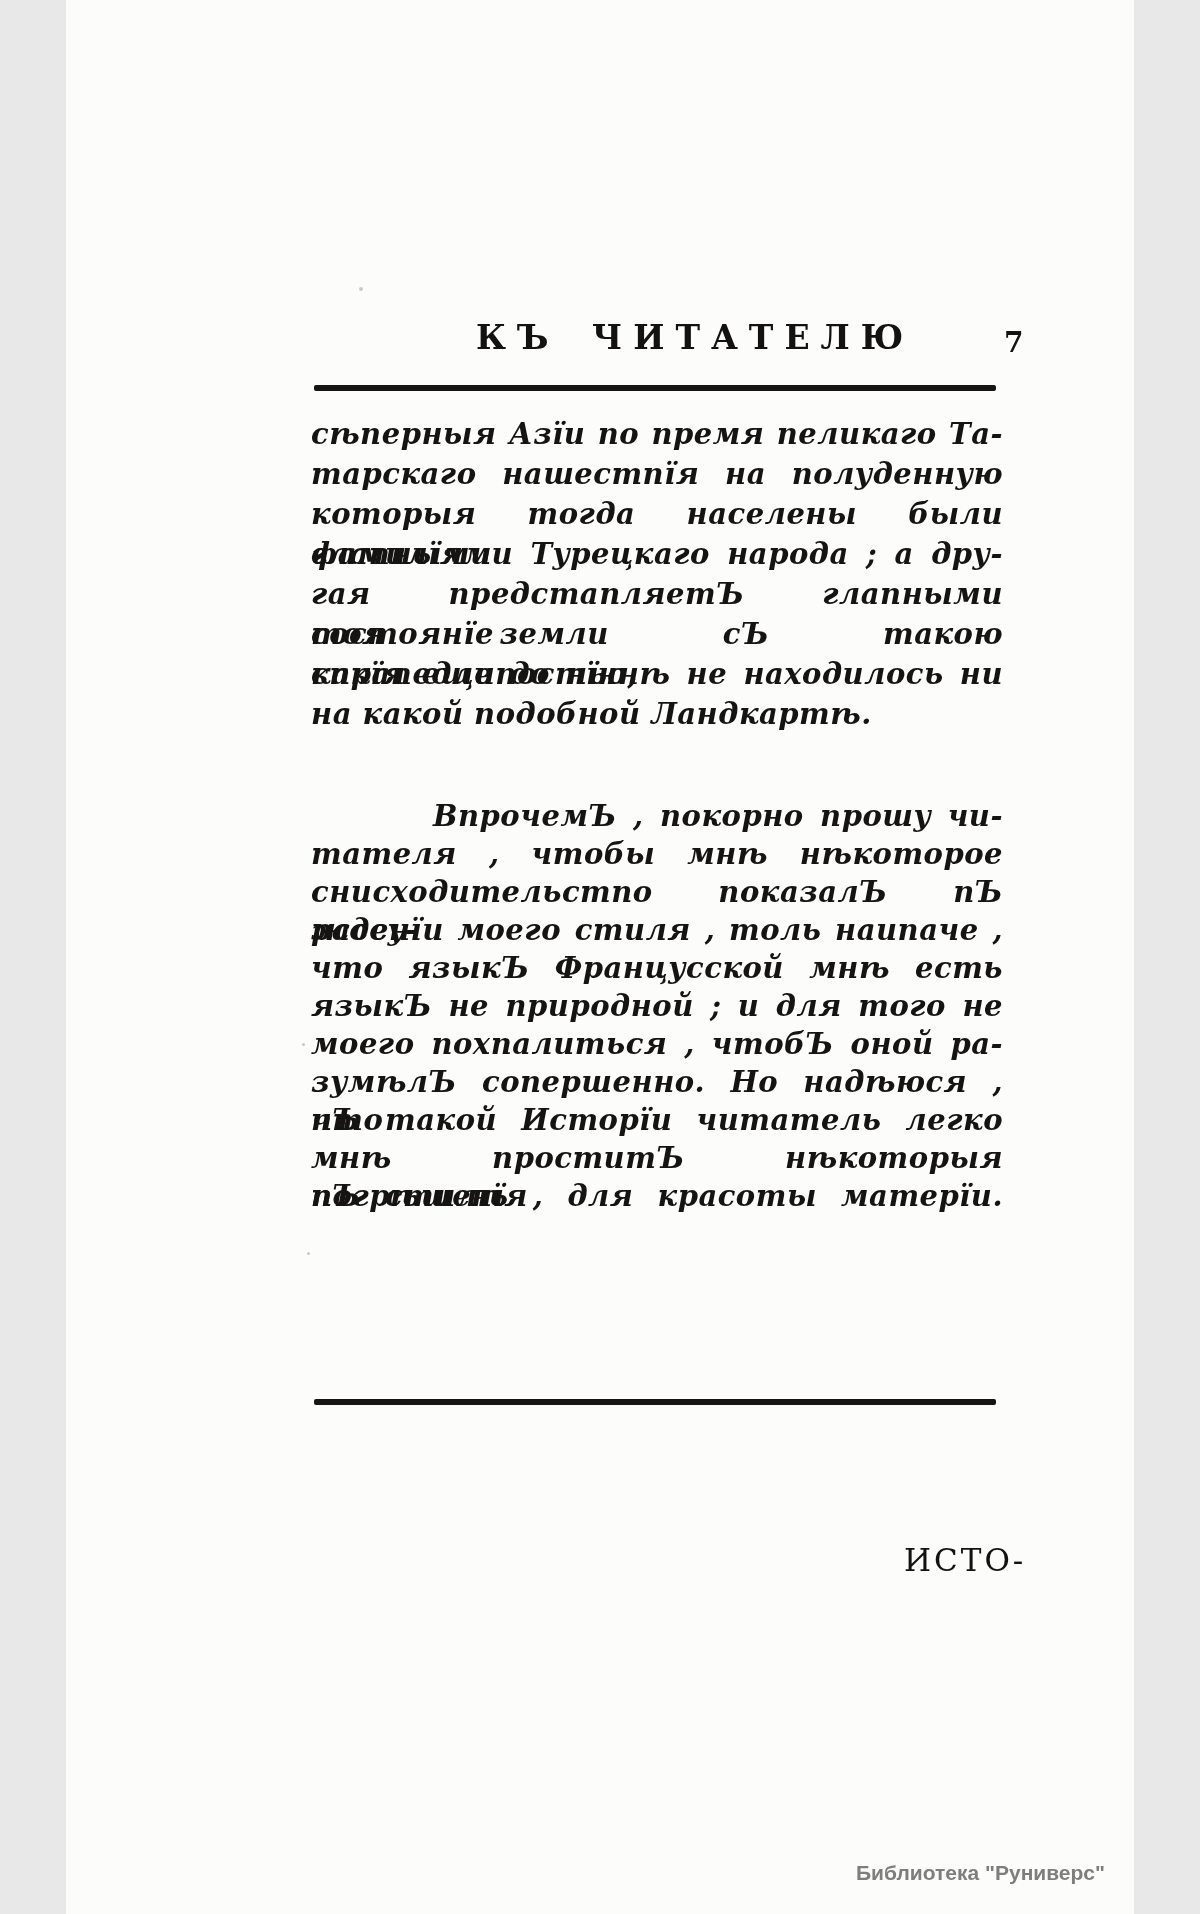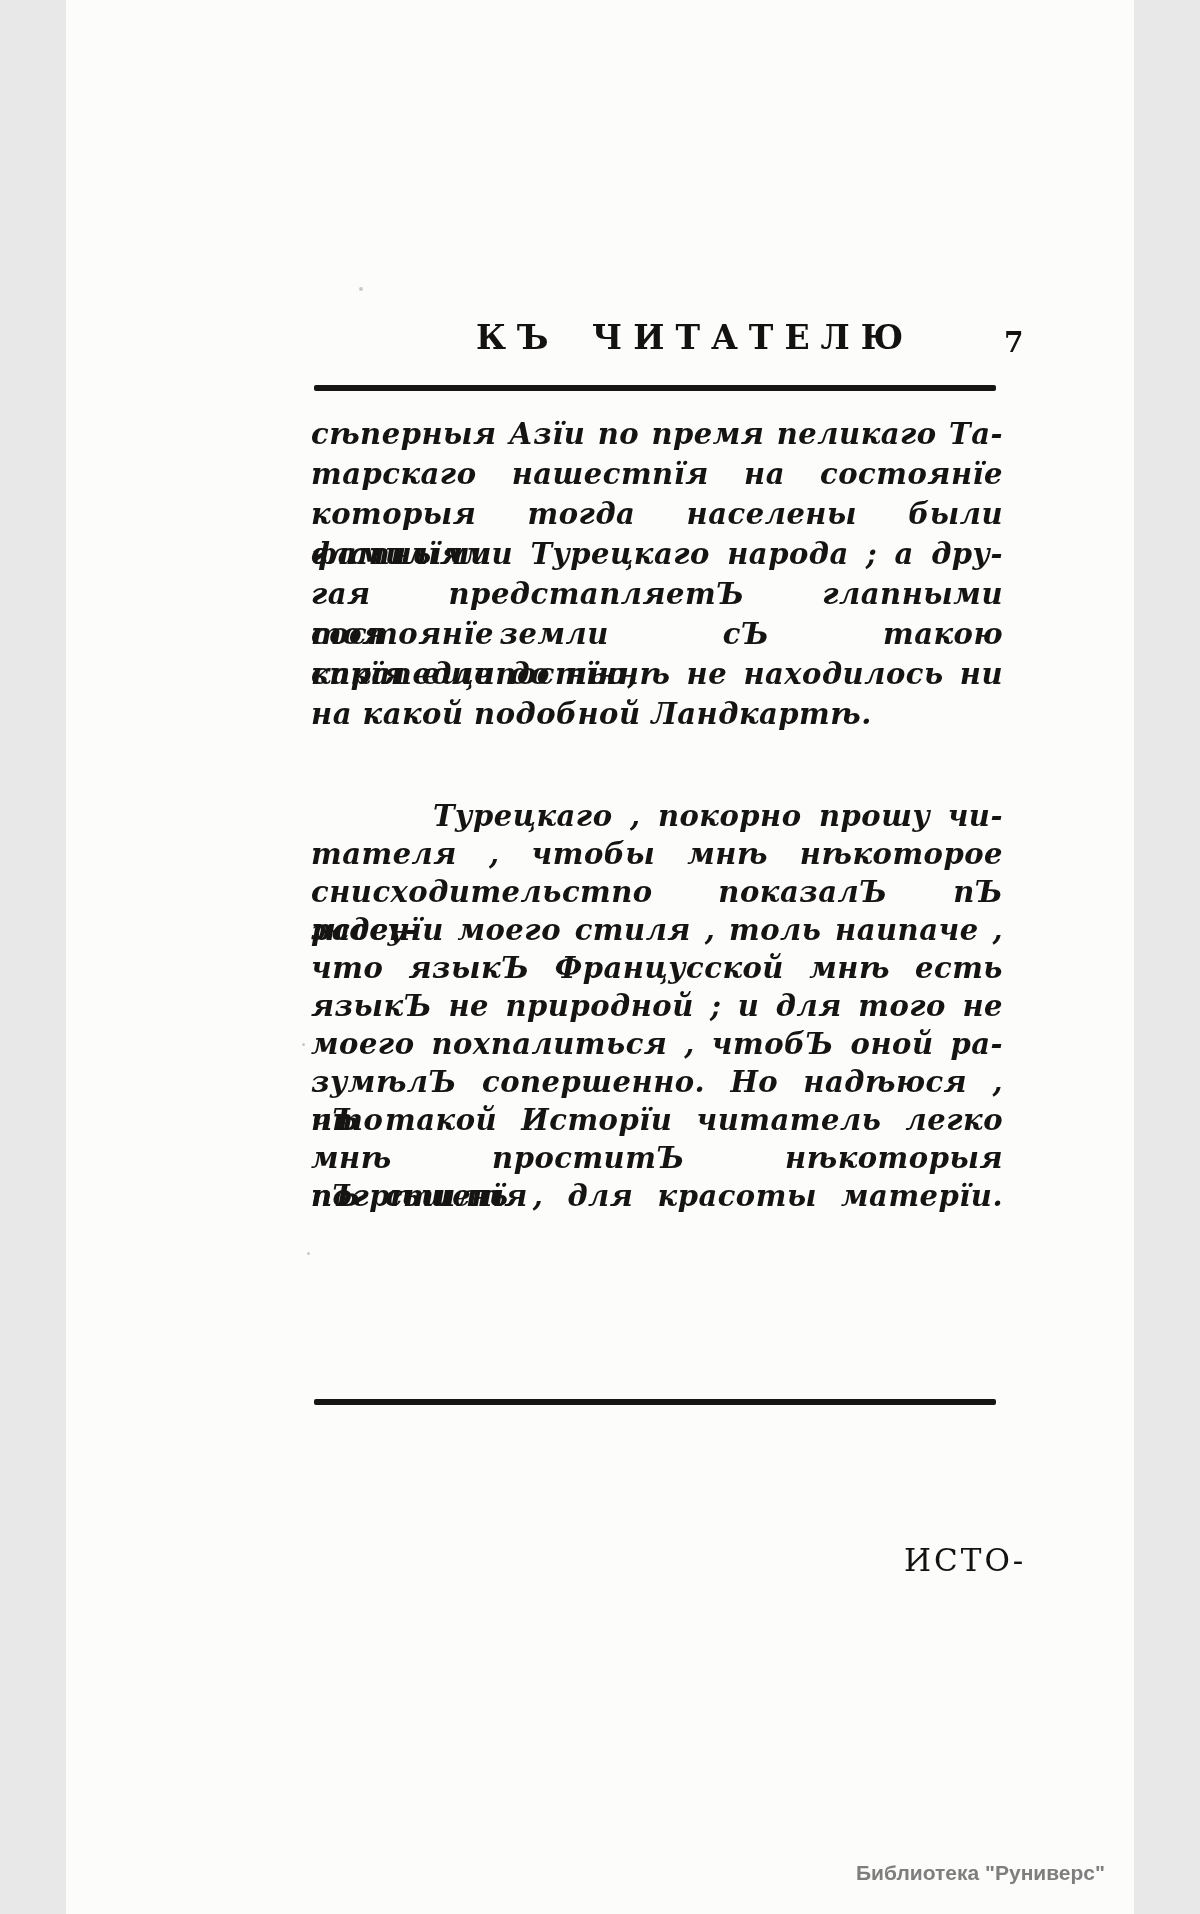--- a/index.html
+++ b/index.html
@@ -111,31 +111,31 @@
 
 <div class="page">
 
   <div class="header-title">КЪ ЧИТАТЕЛЮ</div>
   <div class="page-number">7</div>
 
   <div class="rule rule-top"></div>
 
   <div class="paragraph para-1">
     <div class="line">сѣперныя Азїи по премя пеликаго Та-</div>
-    <div class="line">тарскаго нашестпїя на состоянїе</div>
+    <div class="line">тарскаго нашестпїя на полуденную</div>
     <div class="line">которыя тогда населены были глапными</div>
     <div class="line">фамилїями Турецкаго народа ; а дру-</div>
     <div class="line">гая предстапляетЪ глапными состоянїе</div>
     <div class="line">тоя земли сЪ такою спрапедлипостїю,</div>
     <div class="line">какїя еще до нынѣ не находилось ни</div>
     <div class="line flush-left">на какой подобной Ландкартѣ.</div>
   </div>
 
   <div class="paragraph para-2">
-    <div class="line indent">Турецкаго , покорно прошу чи-</div>
+    <div class="line indent">ВпрочемЪ , покорно прошу чи-</div>
     <div class="line">тателя , чтобы мнѣ нѣкоторое</div>
     <div class="line">снисходительстпо показалЪ пЪ рассу-</div>
     <div class="line">жденїи моего стиля , толь наипаче ,</div>
     <div class="line">что языкЪ Францусской мнѣ есть</div>
     <div class="line">языкЪ не природной ; и для того не</div>
     <div class="line">моего похпалиться , чтобЪ оной ра-</div>
     <div class="line">зумѣлЪ сопершенно. Но надѣюся , что</div>
     <div class="line">пЪ такой Исторїи читатель легко</div>
     <div class="line">мнѣ проститЪ нѣкоторыя погрѣшенїя</div>
     <div class="line">пЪ стилѣ , для красоты матерїи.</div>

